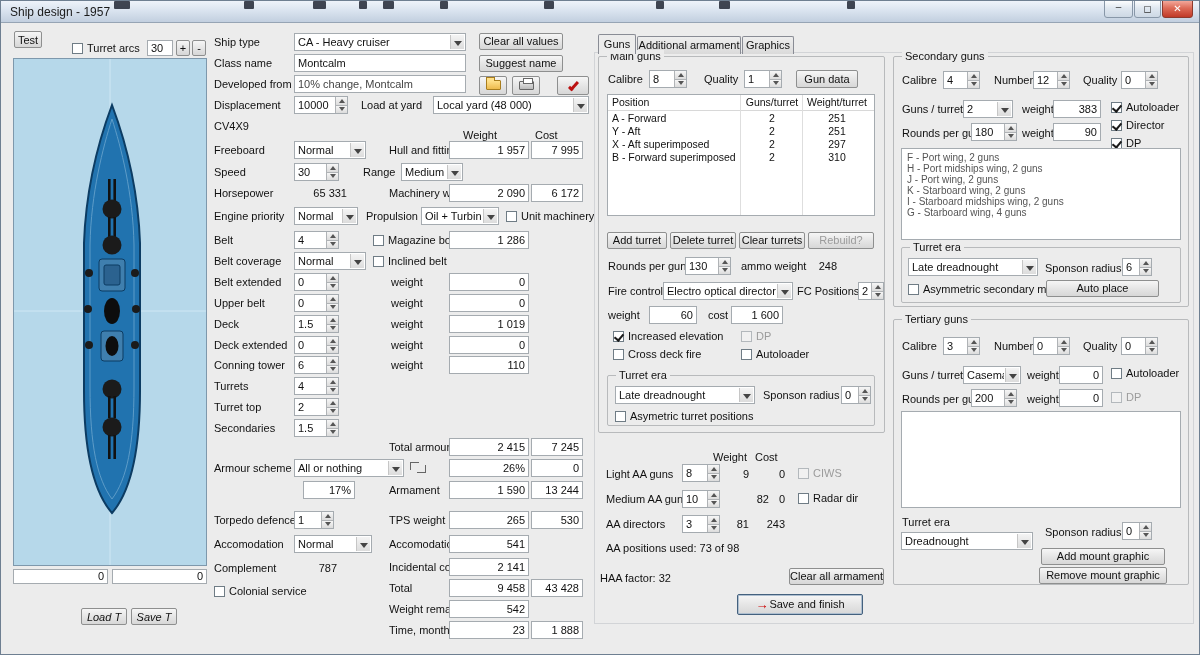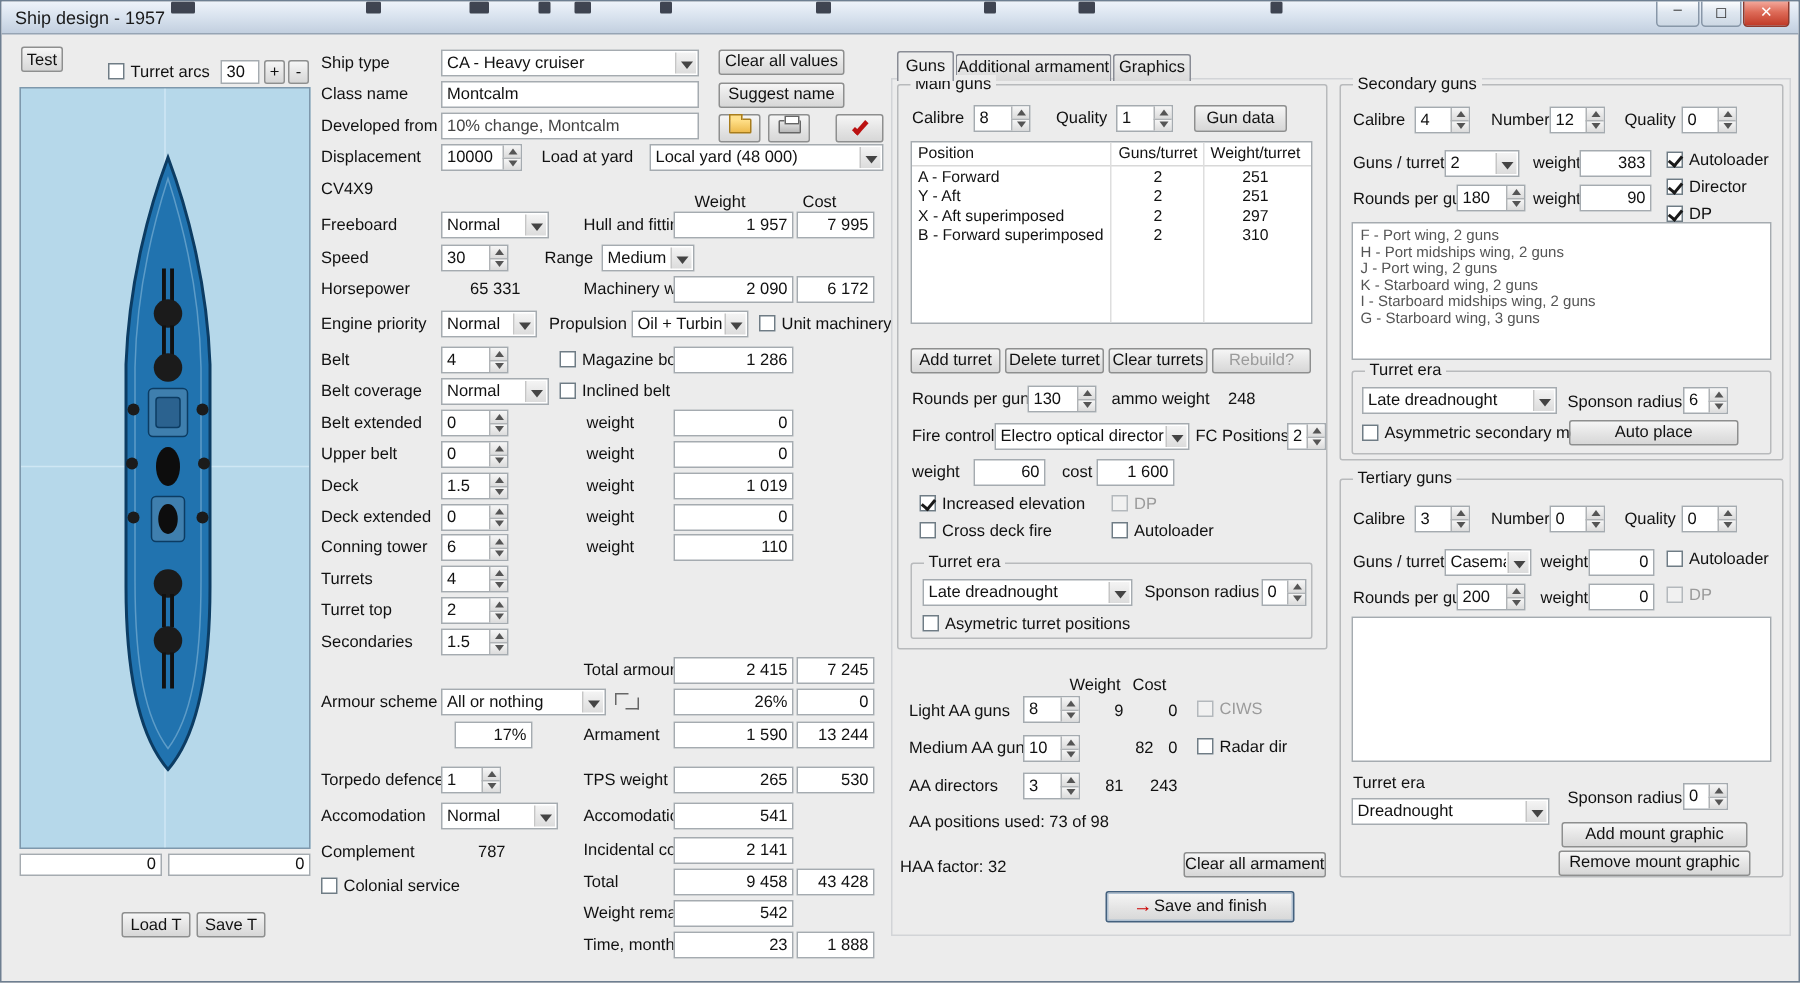--- a/index.html
+++ b/index.html
@@ -14,21 +14,21 @@
 .wbtn.min::before{content:"\2013";margin-top:0}
 .wbtn.max::before{content:"\25FB"}
 .wbtn.close{background:linear-gradient(#f3a79a,#dd6a57 45%,#c03a28);border-color:#8d3a2e}
 .wbtn.close::before{content:"\2715";color:#fff}
 
 .lb{position:absolute;white-space:nowrap}
 .num{text-align:right}
 .tb{position:absolute;background:#fff;border:1px solid #a5abb0;height:18px;line-height:16px;padding:0 3px;white-space:nowrap;overflow:hidden}
 .val{position:absolute;white-space:nowrap}
 .btn{position:absolute;background:linear-gradient(#f6f6f6,#e4e4e4 55%,#d7d7d7);border:1px solid #8e8f8f;border-radius:2px;text-align:center;height:18px;line-height:16px;cursor:default;white-space:nowrap}
-.btn.it{}
+.btn.it{font-style:italic}
 .btn.dis{color:#9b9b9b}
 .gb{position:absolute;border:1px solid #b8babc;border-radius:2px}
 .gt{position:absolute;top:-7px;left:8px;background:#ececec;padding:0 3px;white-space:nowrap}
 .chk{position:absolute;white-space:nowrap}
 .chk .box{display:inline-block;width:11px;height:11px;background:#fff;border:1px solid #6f7c85;vertical-align:-2px;margin-right:4px;position:relative}
 .chk.checked .box::after{content:"";position:absolute;left:2px;top:0;width:4px;height:7px;border:solid #1a1a1a;border-width:0 2px 2px 0;transform:rotate(40deg)}
 .chk.dis{color:#9b9b9b}
 .chk.dis .box{background:#f1f1f1;border-color:#b3b8bc}
 .combo{position:absolute;background:#fff;border:1px solid #a5abb0;height:18px}
 .combo .cv{position:absolute;left:3px;top:1px;right:16px;line-height:15px;white-space:nowrap;overflow:hidden}
@@ -539,21 +539,21 @@
   <span class="lb" style="left:1021px;top:126px">weight</span>
   <span class="tb num" style="left:1052px;top:122px;width:48px">90</span>
   <span class="chk checked" style="left:1110px;top:118px"><span class="box"></span><span>Director</span></span>
   <span class="chk checked" style="left:1110px;top:136px"><span class="box"></span><span>DP</span></span>
   <div class="list" style="left:900px;top:147px;width:280px;height:92px">
     <div class="li">F - Port wing, 2 guns</div>
     <div class="li">H - Port midships wing, 2 guns</div>
     <div class="li">J - Port wing, 2 guns</div>
     <div class="li">K - Starboard wing, 2 guns</div>
     <div class="li">I - Starboard midships wing, 2 guns</div>
-    <div class="li">G - Starboard wing, 3 guns</div>
+    <div class="li">G - Starboard wing, 4 guns</div>
   </div>
   <div class="gb" style="left:900px;top:246px;width:280px;height:56px">
     <span class="gt">Turret era</span>
   </div>
   <span class="combo" style="left:907px;top:257px;width:130px">
       <span class="cv">Late dreadnought</span>
       <span class="ca"></span>
     </span>
   <span class="lb" style="left:1044px;top:261px">Sponson radius</span>
   <span class="spin" style="left:1121px;top:257px;width:30px">

